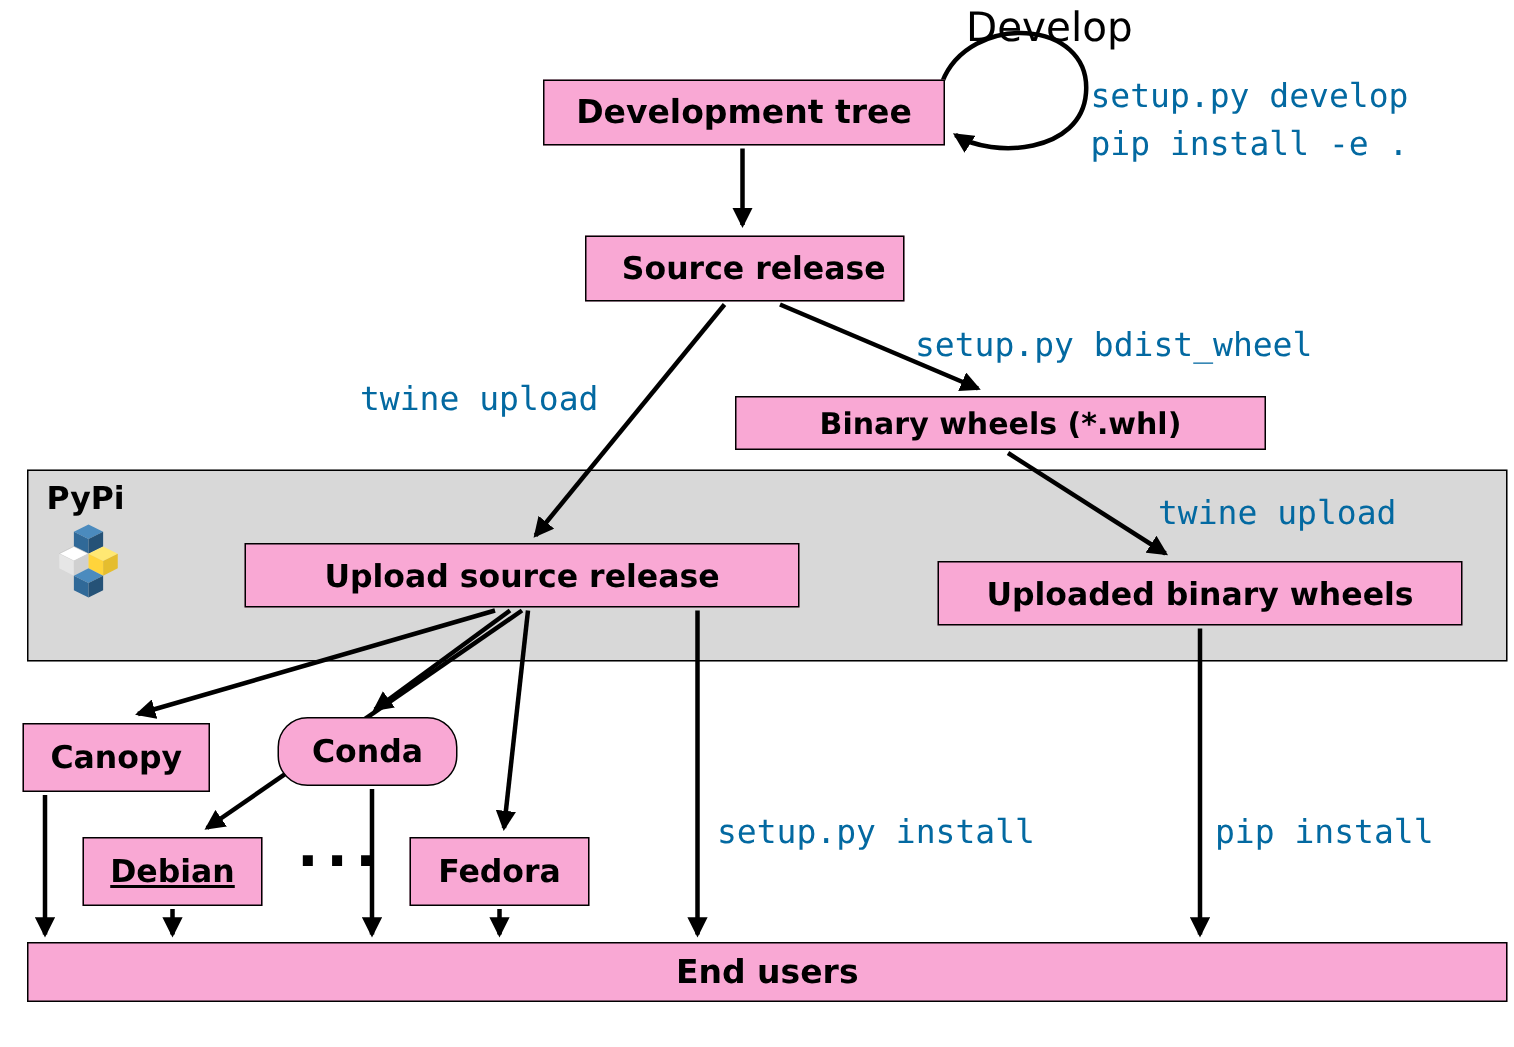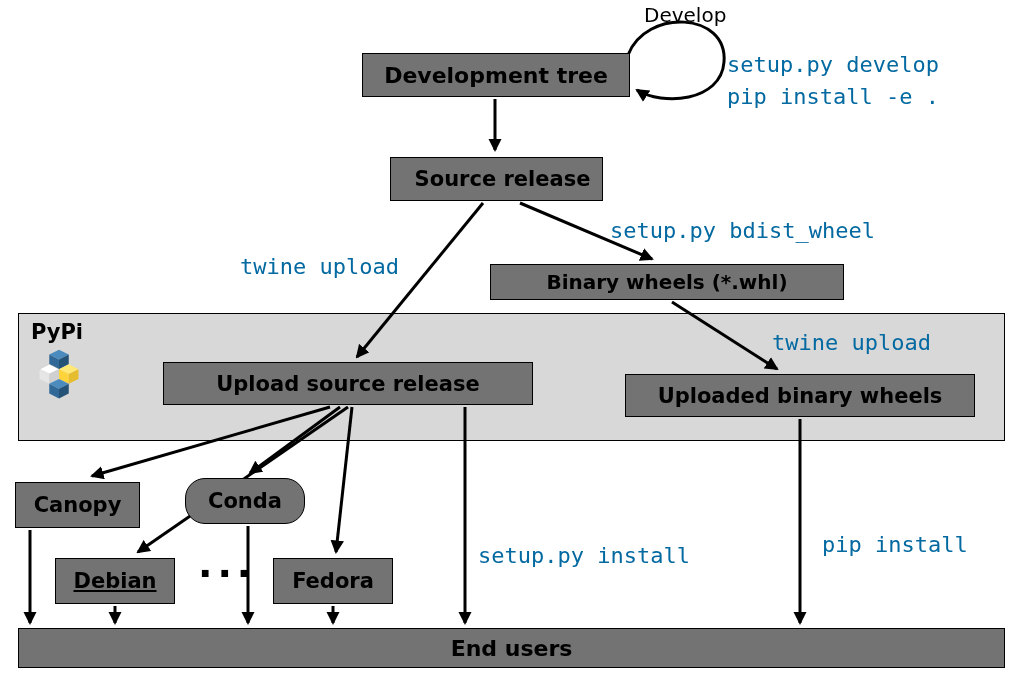--- a/index.html
+++ b/index.html
@@ -4,26 +4,26 @@
 <style>
   html,body{margin:0;padding:0;background:#ffffff;}
   .canvas{position:relative;width:1009px;height:698px;background:#ffffff;
           font-family:"DejaVu Sans","Liberation Sans",sans-serif;overflow:hidden;}
   .region{position:absolute;left:18px;top:313px;width:987px;height:128px;
           background:#d8d8d8;border:1.5px solid #000;box-sizing:border-box;z-index:0;}
   .region-label{position:absolute;left:12px;top:6px;font-weight:bold;font-size:21px;color:#000;}
   .logo{position:absolute;left:14px;top:34px;}
   .arrows{position:absolute;left:0;top:0;z-index:1;pointer-events:none;}
   .edge{stroke:#000;stroke-width:3;fill:none;}
-  .node{position:absolute;background:#737373;border:1.6px solid #000;box-sizing:border-box;
+  .node{position:absolute;background:#f9a8d4;border:1.6px solid #000;box-sizing:border-box;
         display:flex;align-items:center;justify-content:center;font-weight:bold;color:#000;
         z-index:2;text-align:center;white-space:nowrap;}
   .cmd{position:absolute;font-family:"DejaVu Sans Mono","Liberation Mono",monospace;
        font-size:22px;color:#0369a1;white-space:nowrap;z-index:3;}
-  .plain{position:absolute;font-size:20px;color:#000;white-space:nowrap;z-index:3;text-align:left;}
+  .plain{position:absolute;font-size:27px;color:#000;white-space:nowrap;z-index:3;text-align:left;}
   .dots{position:absolute;font-weight:bold;font-size:38px;letter-spacing:5px;color:#000;z-index:3;line-height:1;}
 </style>
 </head>
 <body>
 
 <div class="canvas">
 
   <div class="region">
     <div class="region-label">PyPi</div>
     <svg class="logo" width="52" height="52" viewBox="0 0 64 64">
@@ -91,15 +91,15 @@
 
   <div class="dots" style="left:198px;top:545px;">...</div>
 
   <div class="plain" style="left:644px;top:3px;width:100px;">Develop</div>
   <div class="cmd" style="left:727px;top:52px;">setup.py develop</div>
   <div class="cmd" style="left:727px;top:84px;">pip install -e .</div>
   <div class="cmd" style="left:240px;top:254px;">twine upload</div>
   <div class="cmd" style="left:610px;top:218px;">setup.py bdist_wheel</div>
   <div class="cmd" style="left:772px;top:330px;">twine upload</div>
   <div class="cmd" style="left:478px;top:543px;text-align:right;">setup.py install</div>
-  <div class="cmd" style="left:810px;top:532px;margin-left:12px;">pip install</div>
+  <div class="cmd" style="left:810px;top:543px;">pip install</div>
 
 </div>
 
 </body></html>

